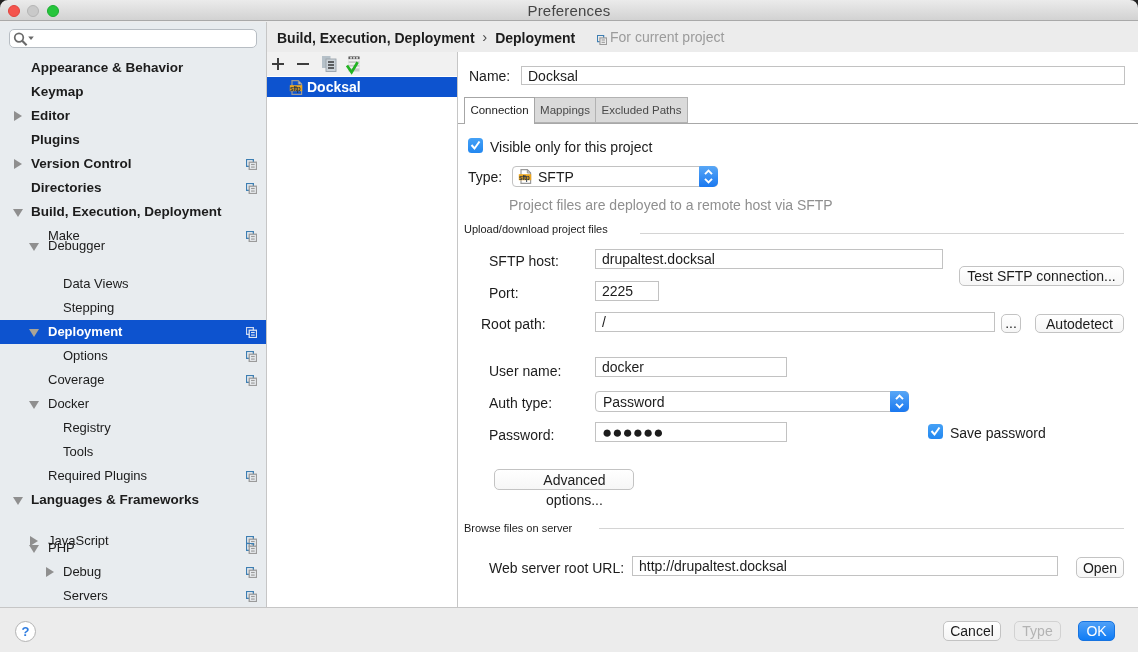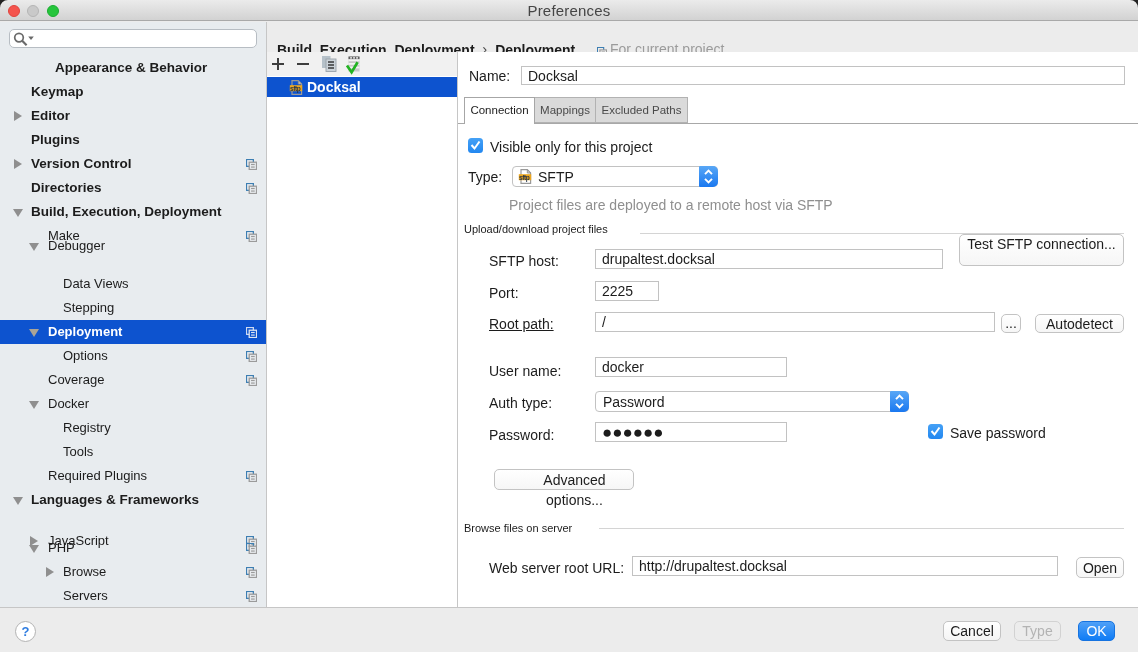--- a/index.html
+++ b/index.html
@@ -22,21 +22,21 @@
 .sidebar { position:absolute; left:0; top:22px; width:267px; height:585px; background:#e8ecef; border-right:1px solid #c6c6c6; }
 .search { position:absolute; left:9px; top:7px; width:248px; height:19px; background:#fff;
   border:1px solid #b7bdc3; border-radius:5px; }
 .row { position:absolute; left:0; width:266px; height:24px; line-height:24px; font-size:13px; color:#1c1c1c; }
 .row.sel { background:#0d53cf; color:#fff; }
 .arrow { position:absolute; top:7px; width:0; height:0; }
 .rowtext { position:absolute; top:0; }
 .shicon { position:absolute; left:246px; top:7px; }
 
 
-.crumb { position:absolute; left:267px; top:34px; width:871px; height:30px; background:#ececec; }
+.crumb { position:absolute; left:267px; top:22px; width:871px; height:30px; background:#ececec; }
 
 
 .mid { position:absolute; left:267px; top:52px; width:190px; height:555px; background:#fff; }
 .midbar { position:absolute; left:0; top:0; width:190px; height:24px; background:#f1f1f1; }
 .midsel { position:absolute; left:0; top:25px; width:190px; height:20px; background:#0d53cf;
   color:#fff; font-weight:bold; font-size:14px; line-height:20px; }
 .vdiv { position:absolute; left:457px; top:52px; width:1px; height:555px; background:#c6c6c6; }
 
 
 .form { position:absolute; left:458px; top:52px; width:680px; height:555px; background:#ffffff; font-size:14px; color:#1c1c1c; }
@@ -94,21 +94,21 @@
   <div class="search">
     <svg width="26" height="16" style="position:absolute;left:3px;top:2px" viewBox="0 0 26 16">
       <circle cx="6" cy="5.6" r="4.3" fill="none" stroke="#6a6a6a" stroke-width="1.7"></circle>
       <line x1="9.2" y1="8.8" x2="13.6" y2="13.2" stroke="#6a6a6a" stroke-width="2.2"></line>
       <path d="M15.2 4.6 l5.6 0 l-2.8 3.4 z" fill="#6a6a6a"></path>
     </svg>
   </div>
 
   <div id="rows">
       <div class="row" style="top:34px;">
-        <span class="rowtext" style="left:31px;font-weight:bold;font-size:13.5px;margin-left:24px;">Appearance &amp; Behavior</span>
+        <span class="rowtext" style="left:31px;font-weight:bold;font-size:13.5px;">Appearance &amp; Behavior</span>
       </div>
       <div class="row" style="top:58px;">
         <span class="rowtext" style="left:31px;font-weight:bold;font-size:13.5px;">Keymap</span>
       </div>
       <div class="row" style="top:82px;">
         <span class="arrow" style="left:14px;border-left:8px solid #8f8f8f;border-top:5px solid transparent;border-bottom:5px solid transparent;"></span>
         <span class="rowtext" style="left:31px;font-weight:bold;font-size:13.5px;">Editor</span>
       </div>
       <div class="row" style="top:106px;">
         <span class="rowtext" style="left:31px;font-weight:bold;font-size:13.5px;">Plugins</span>
@@ -239,21 +239,21 @@
           <svg width="11" height="11" viewBox="0 0 12 12" style="display:block">
             <rect x="0.5" y="0.5" width="7.5" height="7.5" fill="none" stroke="#3d7eb2" stroke-width="1.4"></rect>
             <rect x="3.5" y="3.5" width="8" height="8" fill="#e8ecef" stroke="#9b9b9b" stroke-width="1.4"></rect>
             <line x1="5.5" y1="6" x2="9.5" y2="6" stroke="#9b9b9b" stroke-width="1.3"></line>
             <line x1="5.5" y1="8.8" x2="9.5" y2="8.8" stroke="#9b9b9b" stroke-width="1.3"></line>
           </svg>
         </span>
       </div>
       <div class="row" style="top:538px;">
         <span class="arrow" style="left:46px;border-left:8px solid #8f8f8f;border-top:5px solid transparent;border-bottom:5px solid transparent;"></span>
-        <span class="rowtext" style="left:63px;">Browse</span>
+        <span class="rowtext" style="left:63px;">Debug</span>
         <span class="shicon">
           <svg width="11" height="11" viewBox="0 0 12 12" style="display:block">
             <rect x="0.5" y="0.5" width="7.5" height="7.5" fill="none" stroke="#3d7eb2" stroke-width="1.4"></rect>
             <rect x="3.5" y="3.5" width="8" height="8" fill="#e8ecef" stroke="#9b9b9b" stroke-width="1.4"></rect>
             <line x1="5.5" y1="6" x2="9.5" y2="6" stroke="#9b9b9b" stroke-width="1.3"></line>
             <line x1="5.5" y1="8.8" x2="9.5" y2="8.8" stroke="#9b9b9b" stroke-width="1.3"></line>
           </svg>
         </span>
       </div>
       <div class="row" style="top:562px;">
@@ -363,26 +363,26 @@
       </svg>
     </div>
   </div>
   <div class="lab" style="left:51px;top:145px;color:#8f8f8f;">Project files are deployed to a remote host via SFTP</div>
 
   <div class="seclab" style="left:6px;top:171px;">Upload/download project files</div>
   <div class="greysep" style="left:182px;top:181px;width:484px;"></div>
 
   <div class="lab" style="left:31px;top:201px;">SFTP host:</div>
   <input class="inp" style="left: 137px; top: 197px; width: 348px; height: 20px;" value="drupaltest.docksal">
-  <div class="btn" style="left:501px;top:182px;width:165px;height:32px;line-height:19px;">Test SFTP connection...</div>
+  <div class="btn" style="left:501px;top:214px;width:165px;height:20px;line-height:19px;">Test SFTP connection...</div>
 
   <div class="lab" style="left:31px;top:233px;">Port:</div>
   <input class="inp" style="left: 137px; top: 229px; width: 64px; height: 20px;" value="2225">
 
-  <div class="lab" style="left:31px;top:264px;text-decoration:underline;">Root path:</div>
+  <div class="lab" style="left:23px;top:264px;">Root path:</div>
   <input class="inp" style="left: 137px; top: 260px; width: 400px; height: 20px;" value="/">
   <div class="btn" style="left:543px;top:262px;width:20px;height:19px;line-height:16px;">...</div>
   <div class="btn" style="left:577px;top:262px;width:89px;height:19px;line-height:18px;">Autodetect</div>
 
   <div class="lab" style="left:31px;top:311px;">User name:</div>
   <input class="inp" style="left: 137px; top: 305px; width: 192px; height: 20px;" value="docker">
 
   <div class="lab" style="left:31px;top:343px;">Auth type:</div>
   <div class="dd" style="left:137px;top:339px;width:314px;height:21px;">
     <span style="position:absolute;left:7px;top:2px;font-size:14px;">Password</span>

